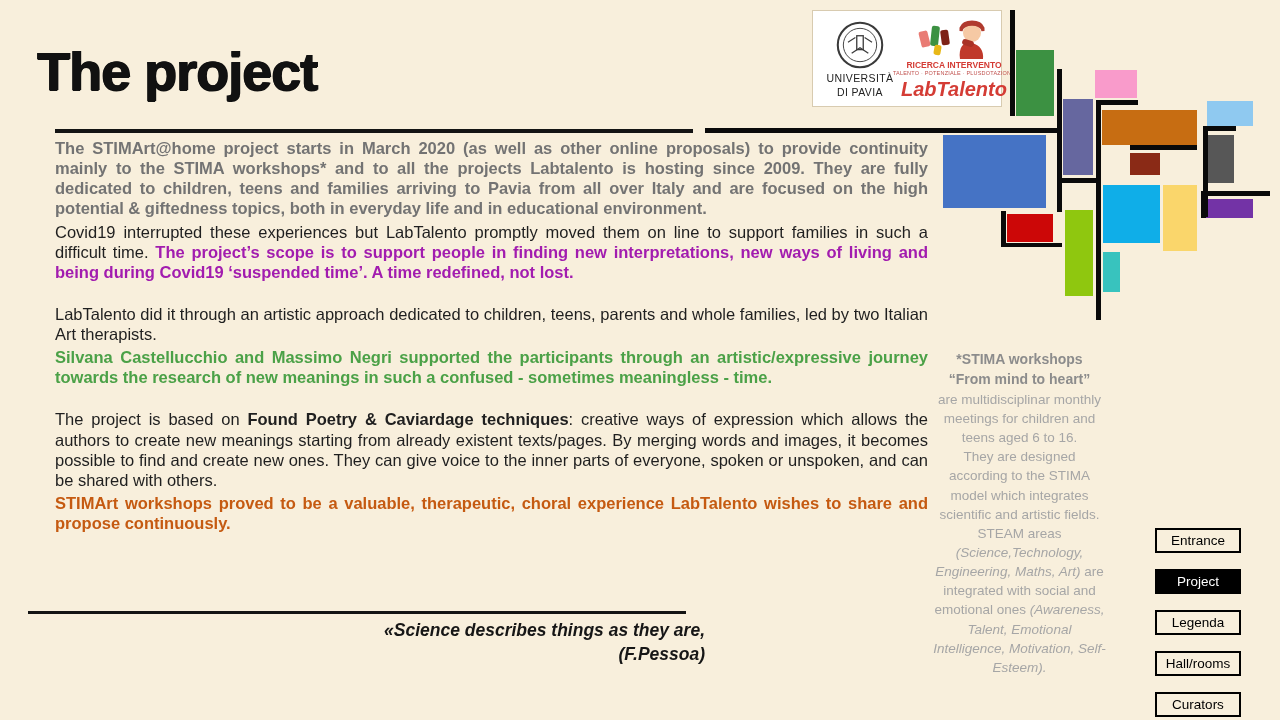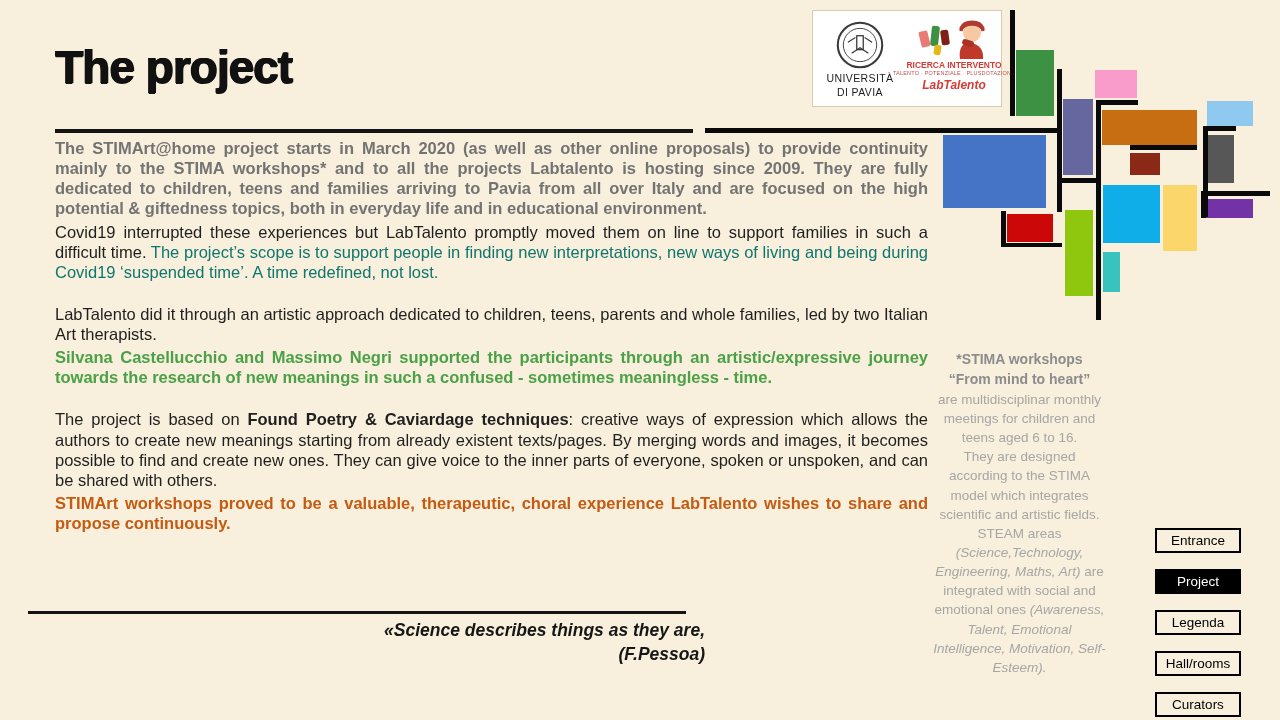--- a/index.html
+++ b/index.html
@@ -2,33 +2,33 @@
 <html><head>
 <meta charset="utf-8">
 <style>
   html,body{margin:0;padding:0;}
   #slide{
     position:relative; width:1280px; height:720px; overflow:hidden;
     background:#F8EFDC; font-family:"Liberation Sans", sans-serif; color:#1F1F1F;
   }
   
   .page-title{
-    position:absolute; left:55px; top:40px; font-size:46px; font-weight:700;
+    position:absolute; left:37px; top:40px; font-size:54px; font-weight:700;
     color:#111; letter-spacing:-1px;
     text-shadow:1px 0 0 #111, -0.5px 0 0 #111, 0 0.5px 0 #111;
   }
   .title-divider{position:absolute; left:55px; top:129px; width:638px; height:4px; background:#141414;}
   .bottom-line{position:absolute; left:28px; top:611px; width:658px; height:3px; background:#141414;}
 
   
   .content{position:absolute; left:55px; top:138px; width:873px;}
   .para{margin:0 0 3px 0; text-align:justify; font-size:16.5px; line-height:1.22;}
   .gap-top{margin-top:22px;}
   .red{color:#737373; font-weight:bold;}
-  .blue{color:#0f766e; font-weight:normal;}
+  .blue{color:#a21caf; font-weight:bold;}
   .green{color:#4BA147; font-weight:bold;}
   .orange{color:#C55A11; font-weight:bold;}
   .bold{font-weight:bold;}
 
   
   .quote{
     position:absolute; left:250px; top:619px; width:455px; text-align:right;
     font-style:italic; font-weight:bold; font-size:17.5px; line-height:1.35; color:#161616;
   }
 
@@ -57,21 +57,21 @@
     background:#fff; border:1px solid #D8CBB0; box-sizing:border-box;
     display:flex; align-items:stretch;
   }
   .unipv{width:50%; display:flex; flex-direction:column; align-items:center; justify-content:center; padding-top:2px;}
   .unipv-name{font-size:10.5px; line-height:1.25; color:#222; text-align:center; letter-spacing:0.4px; margin-top:2px;}
   .labt{width:50%; display:flex; flex-direction:column; align-items:center; justify-content:flex-start; padding-top:8px; position:relative;}
   .lab-marks{position:relative; width:72px; height:40px;}
   .mark{position:absolute; border-radius:2px;}
   .ricerca{font-size:8.5px; font-weight:bold; color:#D43C35; white-space:nowrap; margin-top:1px;}
   .tagline{font-size:5.5px; color:#C0504D; white-space:nowrap; letter-spacing:0.2px;}
-  .labname{font-size:12px; font-weight:bold; font-style:italic; color:#D43C35; margin-top:2px;}
+  .labname{font-size:20px; font-weight:bold; font-style:italic; color:#D43C35; margin-top:2px;}
 
   
   .deco-layer{position:absolute; inset:0; pointer-events:none;}
   .deco-rect,.deco-line{position:absolute;}
   .deco-line{background:#0A0A0A;}
 </style>
 </head>
 <body>
 
 <div id="slide">

